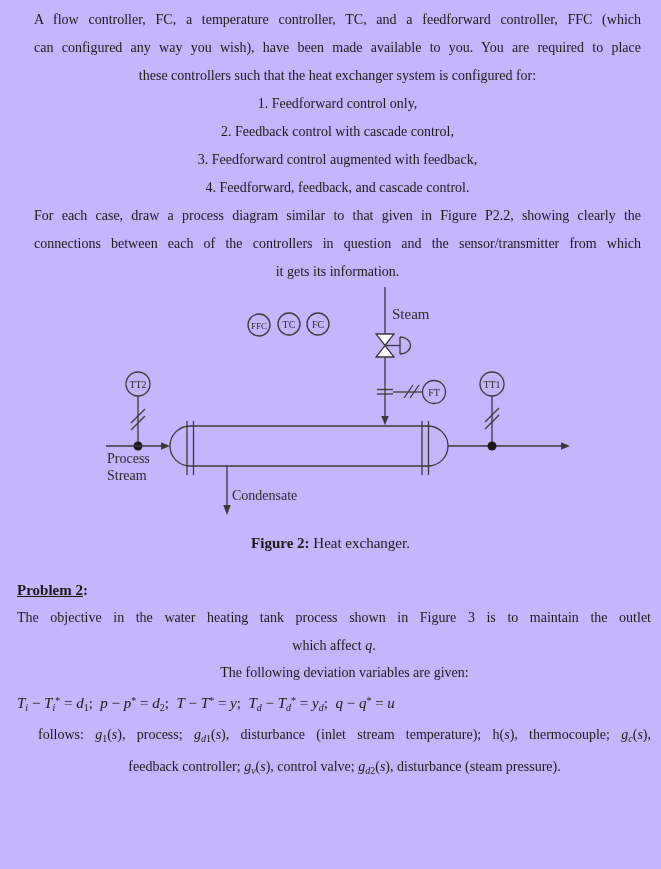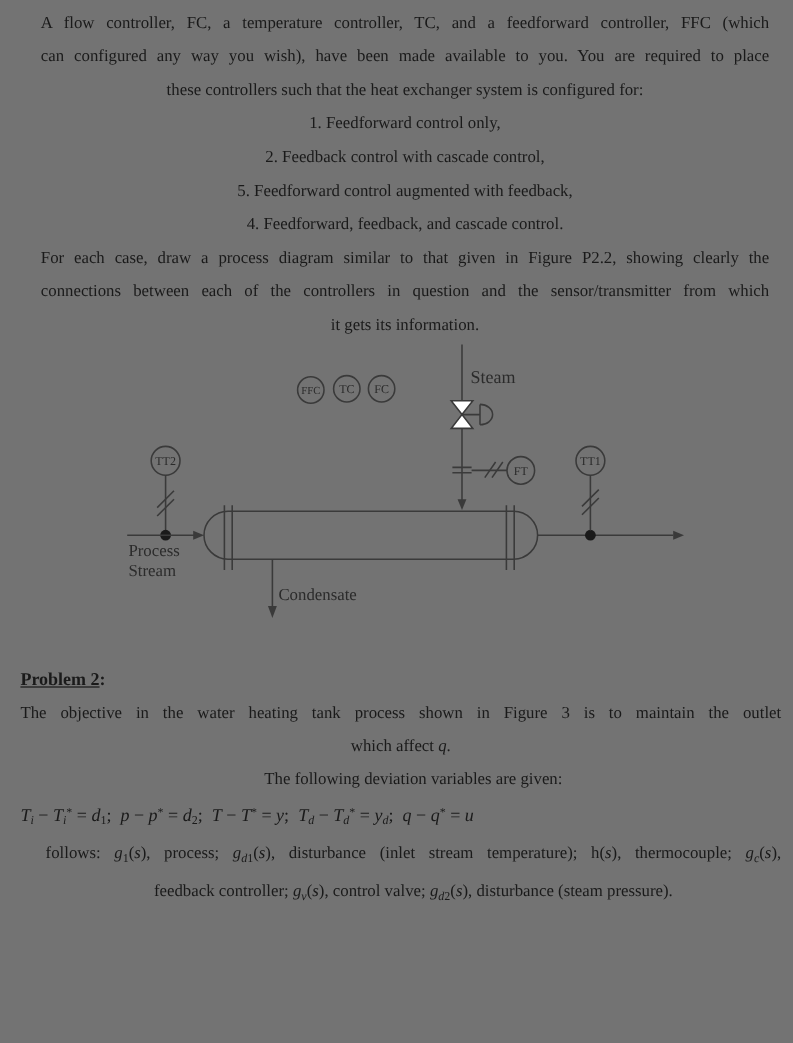--- a/index.html
+++ b/index.html
@@ -1,19 +1,19 @@
 <!DOCTYPE html>
 <html><head>
 <meta charset="utf-8">
 <style>
   html,body{margin:0;padding:0;background:#e8e8e8;}
   .page{
     position:relative;
     width:661px;height:869px;
-    background:#737373;
+    background:#c4b5fd;
     color:#1a1a1a;
     font-family:"Liberation Serif", serif;
     overflow:hidden;
     margin:0 auto;
   }
   .top-section{padding:6px 20px 0 34px;font-size:14px;}
   .bottom-section{padding:0 10px 0 17px;font-size:14px;}
   .ln{line-height:28px;white-space:normal;text-align:center;}
   .bottom-section .ln{line-height:27.5px;}
   .just{text-align:justify;text-align-last:justify;}
@@ -33,21 +33,21 @@
 <body>
 
 <div class="page">
 
   <section class="top-section">
     <div class="ln just">A flow controller, FC, a temperature controller, TC, and a feedforward controller, FFC (which</div>
     <div class="ln just">can configured any way you wish), have been made available to you. You are required to place</div>
     <div class="ln">these controllers such that the heat exchanger system is configured for:</div>
     <div class="ln">1. Feedforward control only,</div>
     <div class="ln">2. Feedback control with cascade control,</div>
-    <div class="ln">5. Feedforward control augmented with feedback,</div>
+    <div class="ln">3. Feedforward control augmented with feedback,</div>
     <div class="ln">4. Feedforward, feedback, and cascade control.</div>
     <div class="ln just">For each case, draw a process diagram similar to that given in Figure P2.2, showing clearly the</div>
     <div class="ln just">connections between each of the controllers in question and the sensor/transmitter from which</div>
     <div class="ln">it gets its information.</div>
   </section>
 
   <svg class="diagram" width="661" height="248" viewBox="0 0 661 248">
     <g stroke="#3a3a3a" stroke-width="1.3" fill="none">
 
       <circle cx="259" cy="39" r="11"></circle>
@@ -104,20 +104,23 @@
     <text x="318" y="41.5" font-size="10" text-anchor="middle">FC</text>
     <text x="392" y="33" font-size="15">Steam</text>
     <text x="434" y="109.5" font-size="10" text-anchor="middle">FT</text>
     <text x="138" y="101.5" font-size="10" text-anchor="middle">TT2</text>
     <text x="492" y="101.5" font-size="10" text-anchor="middle">TT1</text>
     <text x="107" y="177" font-size="14">Process</text>
     <text x="107" y="194" font-size="14">Stream</text>
     <text x="232" y="214" font-size="14">Condensate</text>
   </svg>
 
+  <div class="caption-row">
+    <span class="caption-label">Figure 2:</span><span> Heat exchanger.</span>
+  </div>
 
   <section class="bottom-section">
     <div class="heading-row">
       <span class="heading-underline">Problem 2</span><span>:</span>
     </div>
     <div class="ln just">The objective in the water heating tank process shown in Figure 3 is to maintain the outlet</div>
     <div class="ln">which affect <i>q</i>.</div>
     <div class="ln indent">The following deviation variables are given:</div>
     <div class="ln eq"><i>T</i><sub><i>i</i></sub> − <i>T</i><sub><i>i</i></sub><sup>*</sup> = <i>d</i><sub>1</sub>; &nbsp;<i>p</i> − <i>p</i><sup>*</sup> = <i>d</i><sub>2</sub>; &nbsp;<i>T</i> − <i>T</i><sup>*</sup> = <i>y</i>; &nbsp;<i>T</i><sub><i>d</i></sub> − <i>T</i><sub><i>d</i></sub><sup>*</sup> = <i>y</i><sub><i>d</i></sub>; &nbsp;<i>q</i> − <i>q</i><sup>*</sup> = <i>u</i></div>
     <div class="ln indent just">follows: <i>g</i><sub>1</sub>(<i>s</i>), process; <i>g</i><sub><i>d</i>1</sub>(<i>s</i>), disturbance (inlet stream temperature); h(<i>s</i>), thermocouple; <i>g</i><sub><i>c</i></sub>(<i>s</i>),</div>

